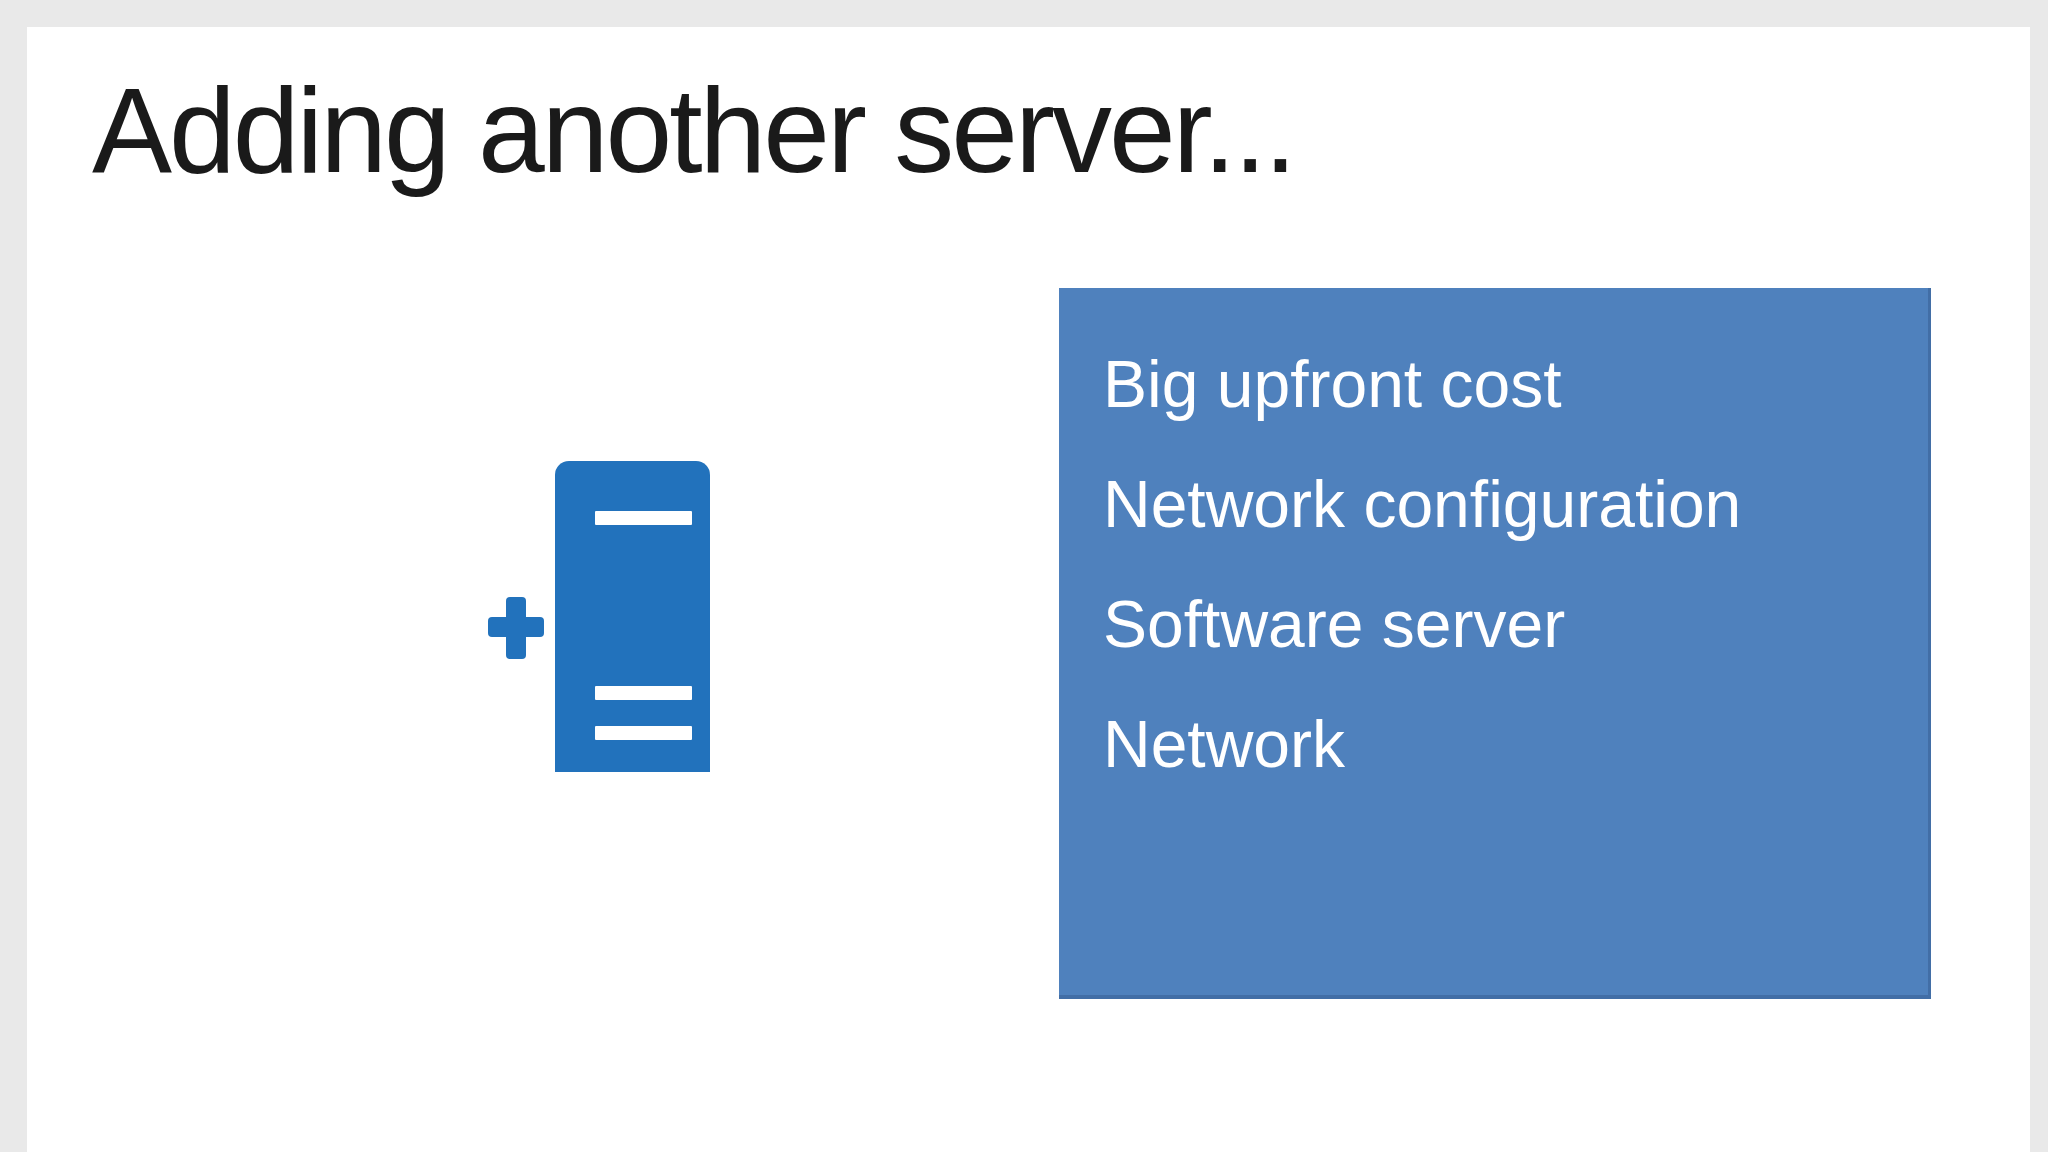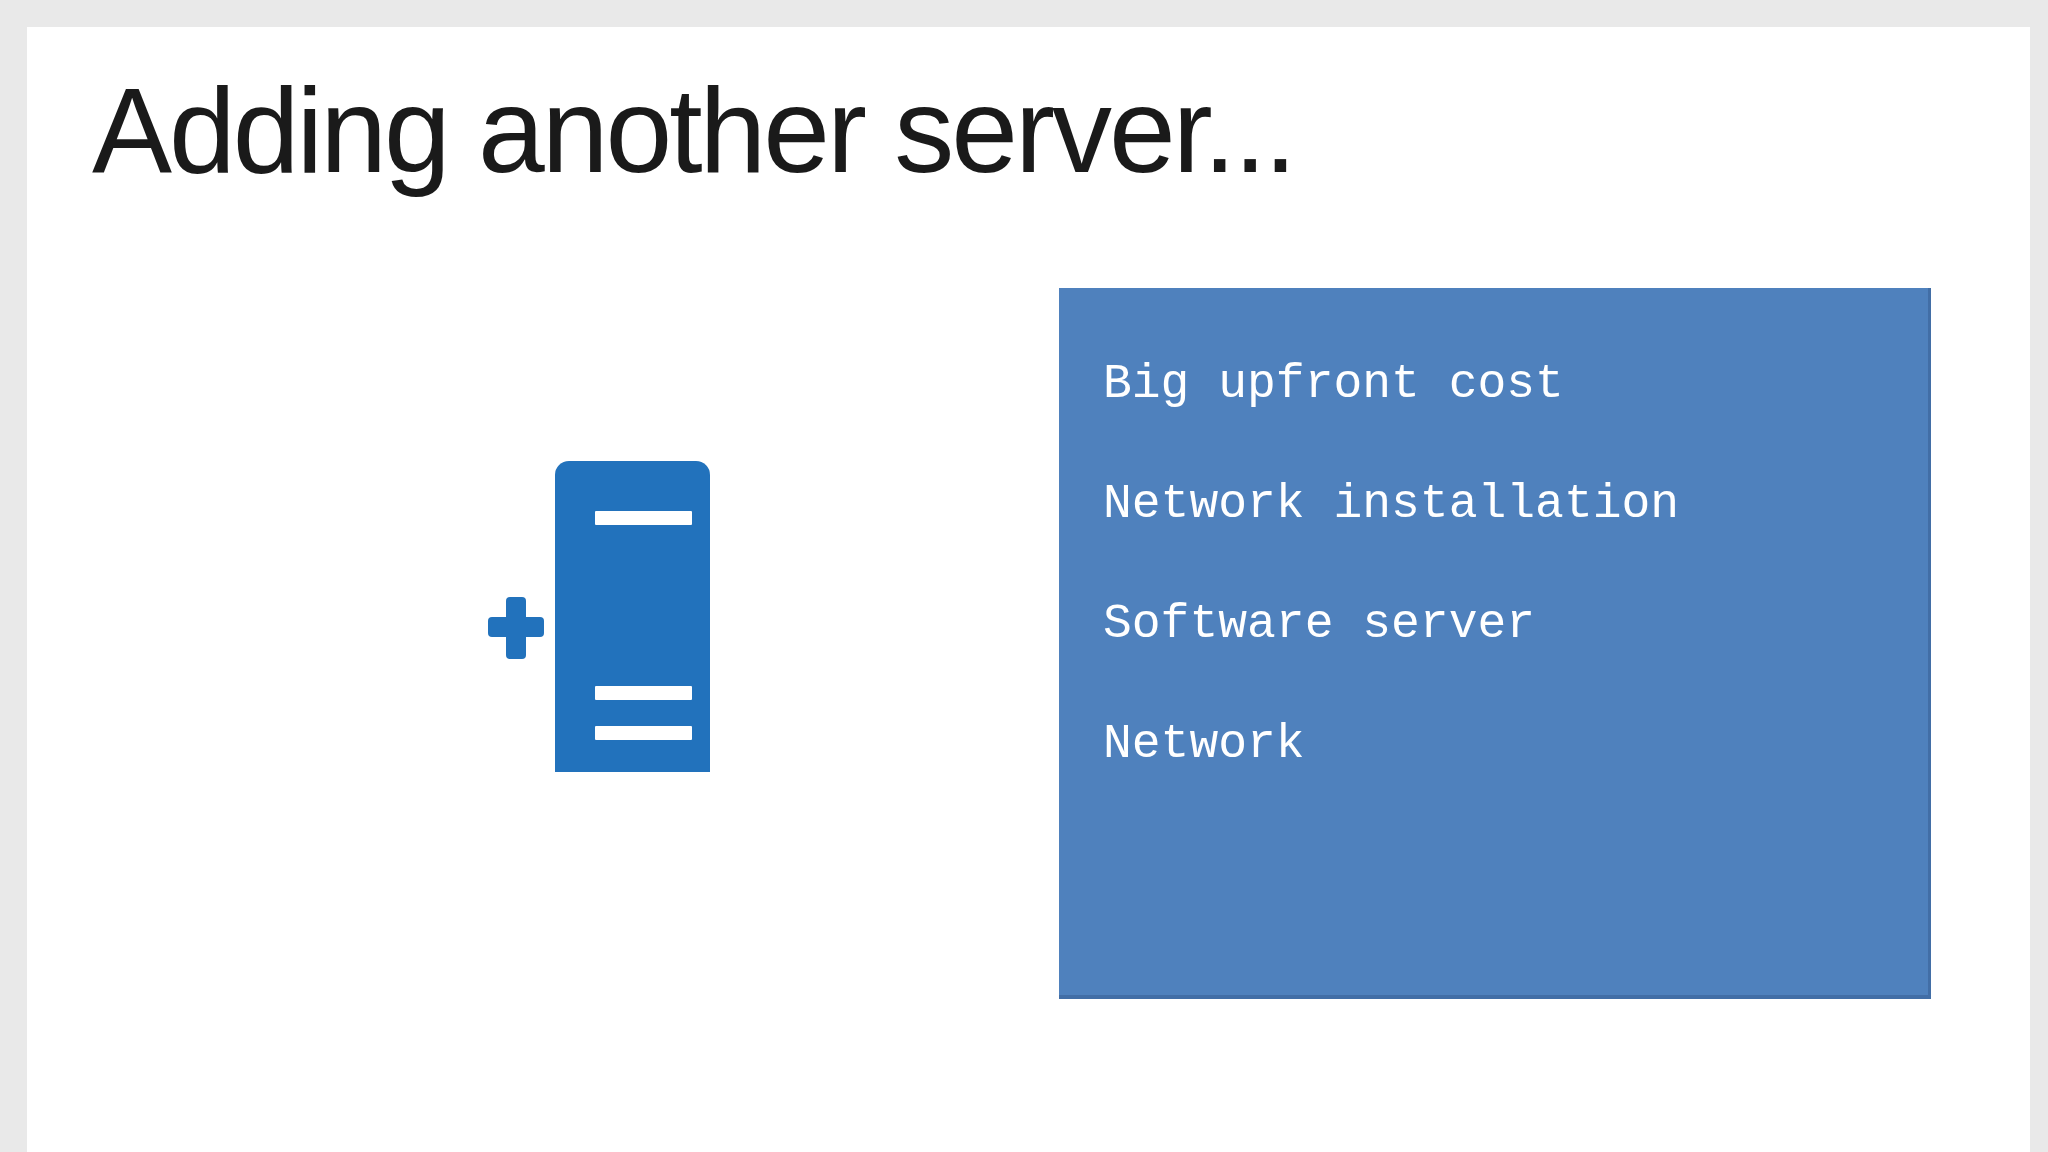--- a/index.html
+++ b/index.html
@@ -78,24 +78,23 @@
     top: 252px;
     width: 872px;
     height: 711px;
     background: var(--panel-blue);
     padding: 32px 20px 0 35px;
     box-shadow: inset -3px -4px 0 rgba(44, 74, 122, 0.35);
   }
   .panel-item {
     height: 111px;
     line-height: 111px;
-    font-size: 48px;
+    font-size: 66px;
     color: var(--panel-text);
     white-space: nowrap;
-    font-family: Liberation Mono, monospace;
   }
 </style>
 </head>
 <body>
 
 <div class="slide">
 
   <h1 class="slide-title">Adding another server...</h1>
 
   <div class="plus-icon">
@@ -104,18 +103,18 @@
   </div>
 
   <div class="server-icon">
     <span class="server-bar top"></span>
     <span class="server-bar mid"></span>
     <span class="server-bar bot"></span>
   </div>
 
   <div class="cost-panel">
     <div class="panel-item">Big upfront cost</div>
-    <div class="panel-item">Network installation</div>
+    <div class="panel-item">Network configuration</div>
     <div class="panel-item">Software server</div>
     <div class="panel-item">Network</div>
   </div>
 
 </div>
 
 </body></html>

